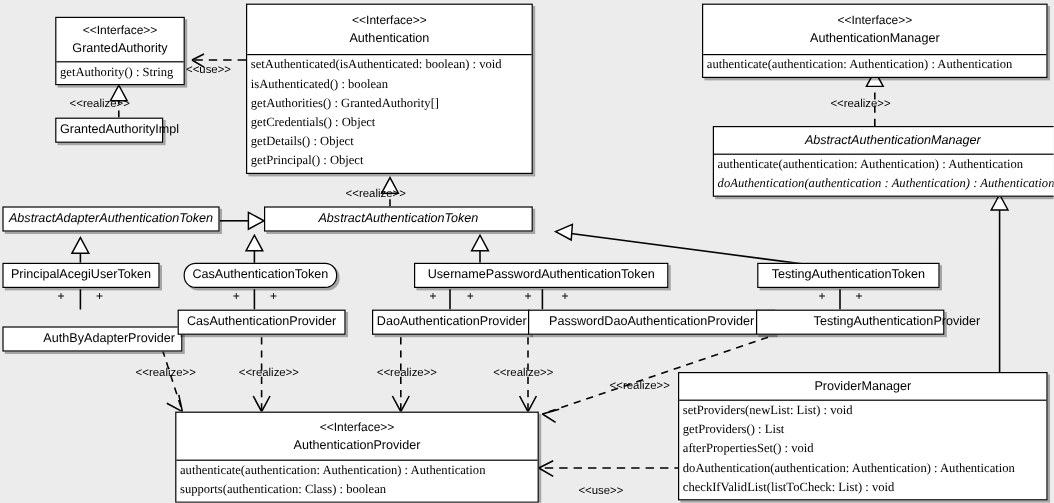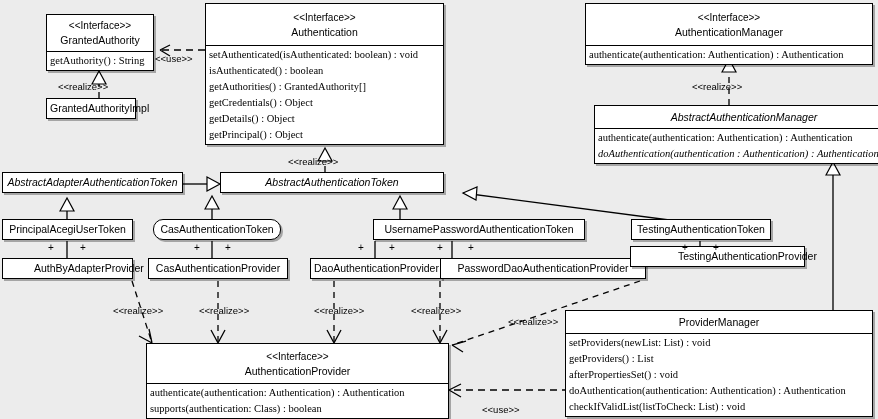--- a/index.html
+++ b/index.html
@@ -196,45 +196,45 @@
   </div>
 
   <div class="umlbox" style="left:2px;top:219px;width:131px;">
     <div class="simple">PrincipalAcegiUserToken</div>
   </div>
 
   <div class="umlbox" style="left:153px;top:219px;width:128px;border-radius:10px;">
     <div class="simple">CasAuthenticationToken</div>
   </div>
 
-  <div class="umlbox" style="left:345px;top:219px;width:212px;margin-left:28px;">
+  <div class="umlbox" style="left:345px;top:219px;width:212px;">
     <div class="simple">UsernamePasswordAuthenticationToken</div>
   </div>
 
-  <div class="umlbox" style="left:631px;top:219px;width:140px;">
+  <div class="umlbox" style="left:631px;top:219px;width:152px;">
     <div class="simple">TestingAuthenticationToken</div>
   </div>
 
-  <div class="umlbox" style="left:2px;top:258px;width:131px;padding-left:28px;">
+  <div class="umlbox" style="left:2px;top:272px;width:150px;padding-left:28px;">
     <div class="simple">AuthByAdapterProvider</div>
   </div>
 
   <div class="umlbox" style="left:148px;top:258px;width:140px;">
     <div class="simple">CasAuthenticationProvider</div>
   </div>
 
   <div class="umlbox" style="left:310px;top:258px;width:132px;">
     <div class="simple">DaoAuthenticationProvider</div>
   </div>
 
   <div class="umlbox" style="left:440px;top:258px;width:206px;">
     <div class="simple">PasswordDaoAuthenticationProvider</div>
   </div>
 
-  <div class="umlbox" style="left:630px;top:246px;width:175px;padding-left:44px;">
+  <div class="umlbox" style="left:630px;top:258px;width:157px;padding-left:44px;">
     <div class="simple">TestingAuthenticationProvider</div>
   </div>
 
   <div class="umlbox" style="left:146px;top:343px;width:303px;">
     <div class="hdr" style="padding-top:5px;padding-bottom:4px;">
       <span class="stereo">&lt;&lt;Interface&gt;&gt;</span>
       <span class="nm">AuthenticationProvider</span>
     </div>
     <div class="compart">
       <div class="mrow">authenticate(authentication: Authentication) : Authentication</div>

